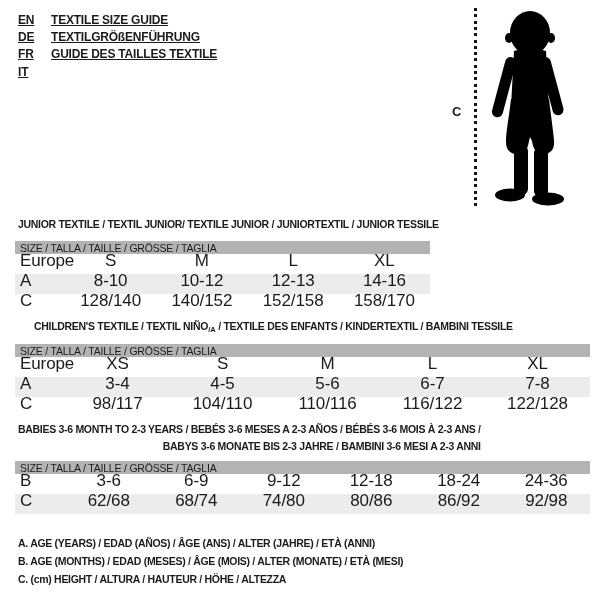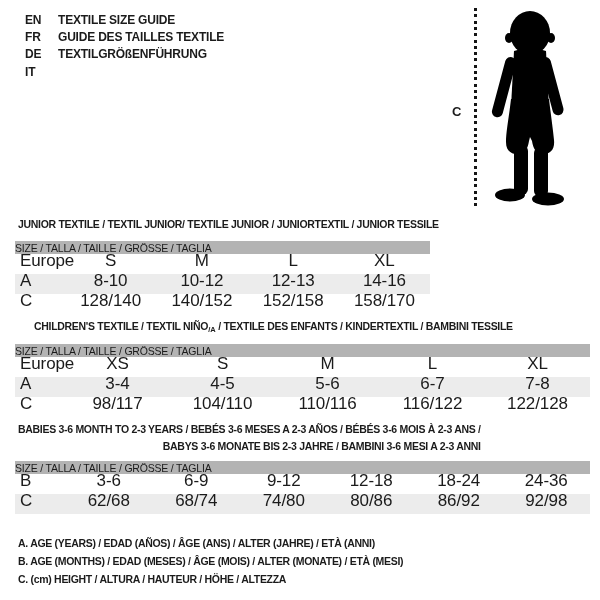--- a/index.html
+++ b/index.html
@@ -7,21 +7,21 @@
     position: relative;
     width: 600px;
     height: 600px;
     background: #ffffff;
     overflow: hidden;
     font-family: "Liberation Sans", "DejaVu Sans", sans-serif;
     color: var(--text, #1b1b1b);
   }
 
   
-  .lang-list { position: absolute; left: 25px; top: 11px; }
+  .lang-list { position: absolute; left: 18px; top: 11px; text-decoration: underline; }
   .lang-row {
     display: flex; height: 17.4px; align-items: center;
     font-weight: bold; font-size: 12px; letter-spacing: -0.2px; white-space: nowrap;
   }
   .lang-code { width: 33px; flex: 0 0 33px; }
 
   
   .measure-line {
     position: absolute; left: 474px; top: 8px; width: 3px; height: 199px;
     background: repeating-linear-gradient(to bottom, #151515 0 3px, transparent 3px 6.3px);
@@ -42,21 +42,21 @@
   #h-babies   { left: 18px; top: 421px; }
   .subscript  { font-size: 7.5px; vertical-align: -2px; letter-spacing: 0; }
 
   
   .size-table { position: absolute; left: 15px; }
   #t-junior   { top: 241px; width: 415px; }
   #t-children { top: 344px; width: 575px; }
   #t-babies   { top: 461px; width: 575px; }
   .size-bar {
     height: 13px; line-height: 14px; background: var(--header-bar, #b3b3b3);
-    font-size: 10.5px; letter-spacing: -0.2px;
+    padding-left: 5px; font-size: 10.5px; letter-spacing: -0.2px;
     overflow: hidden; white-space: nowrap;
   }
   .trow { display: flex; height: 20px; line-height: 14px; font-size: 17px; letter-spacing: -0.1px; }
   .trow.shaded { background: var(--row-shaded, #ececec); }
   .tlabel { flex: 0 0 50px; width: 50px; padding-left: 5px; box-sizing: border-box; }
   .tcell  { flex: 1; text-align: center; }
 
   
   .footnotes {
     position: absolute; left: 18px; top: 534px;
@@ -68,26 +68,26 @@
 <body>
 
 <div class="page">
 
   <div class="lang-list">
     <div class="lang-row">
       <span class="lang-code">EN</span>
       <span class="lang-label">TEXTILE SIZE GUIDE</span>
     </div>
     <div class="lang-row">
+      <span class="lang-code">DE</span>
+      <span class="lang-label">TEXTILGRÖßENFÜHRUNG</span>
+    </div>
+    <div class="lang-row">
       <span class="lang-code">FR</span>
       <span class="lang-label">GUIDE DES TAILLES TEXTILE</span>
-    </div>
-    <div class="lang-row">
-      <span class="lang-code">DE</span>
-      <span class="lang-label">TEXTILGRÖßENFÜHRUNG</span>
     </div>
     <div class="lang-row">
       <span class="lang-code">IT</span>
     </div>
   </div>
 
   <div class="measure-line"></div>
   <span class="measure-label">C</span>
   <svg class="baby-svg" width="93" height="200" viewBox="0 0 93 200" aria-hidden="true">
     <g fill="currentColor">

